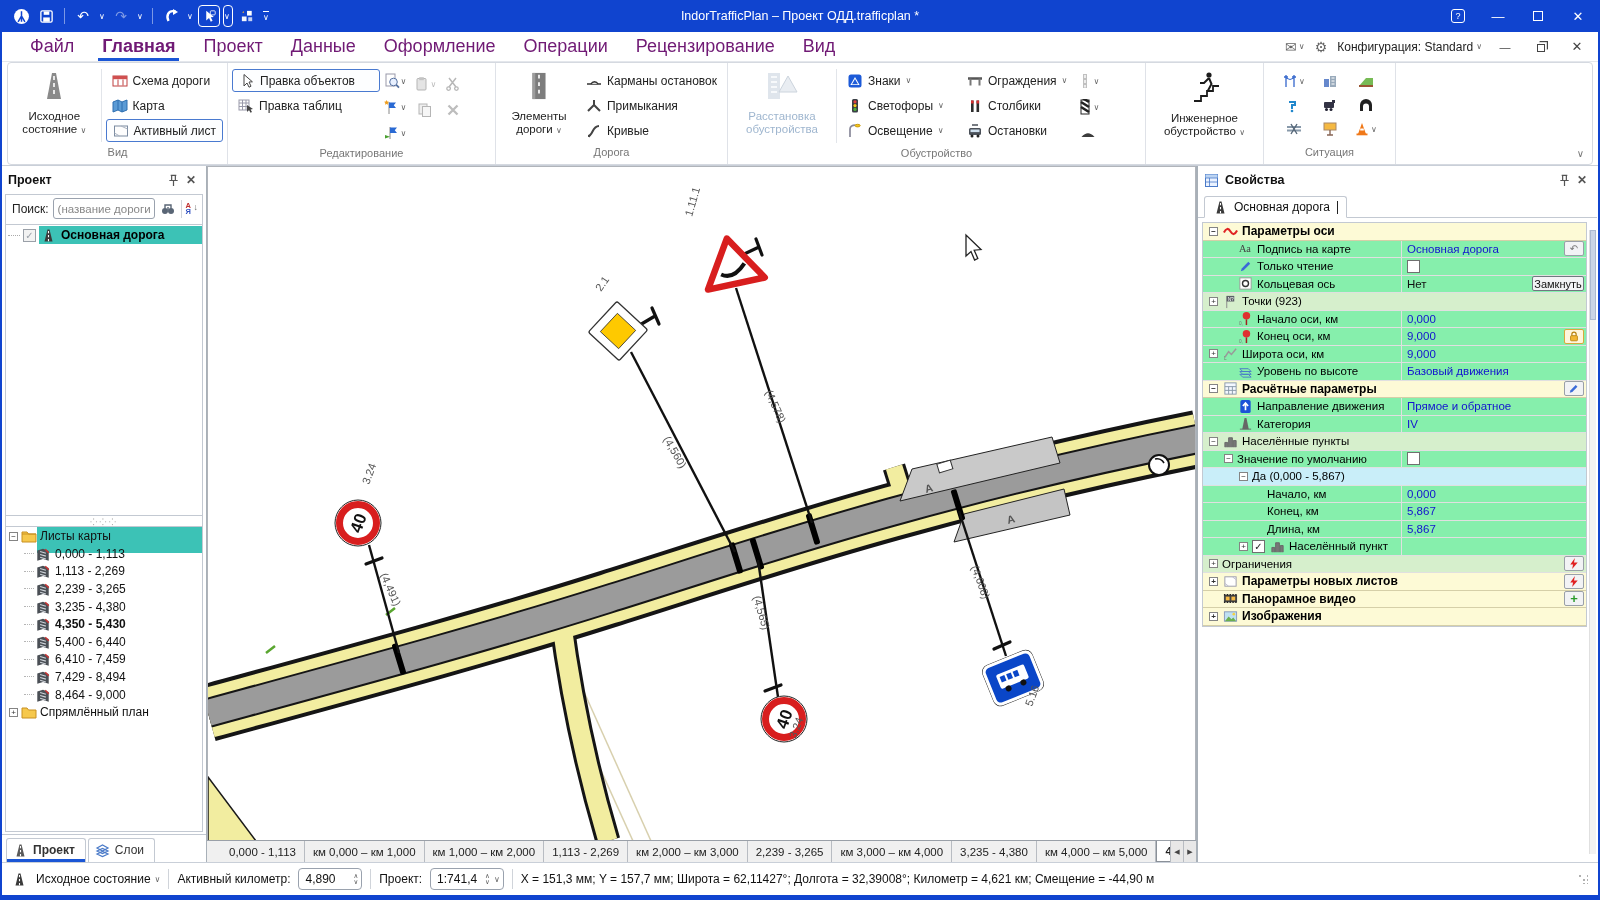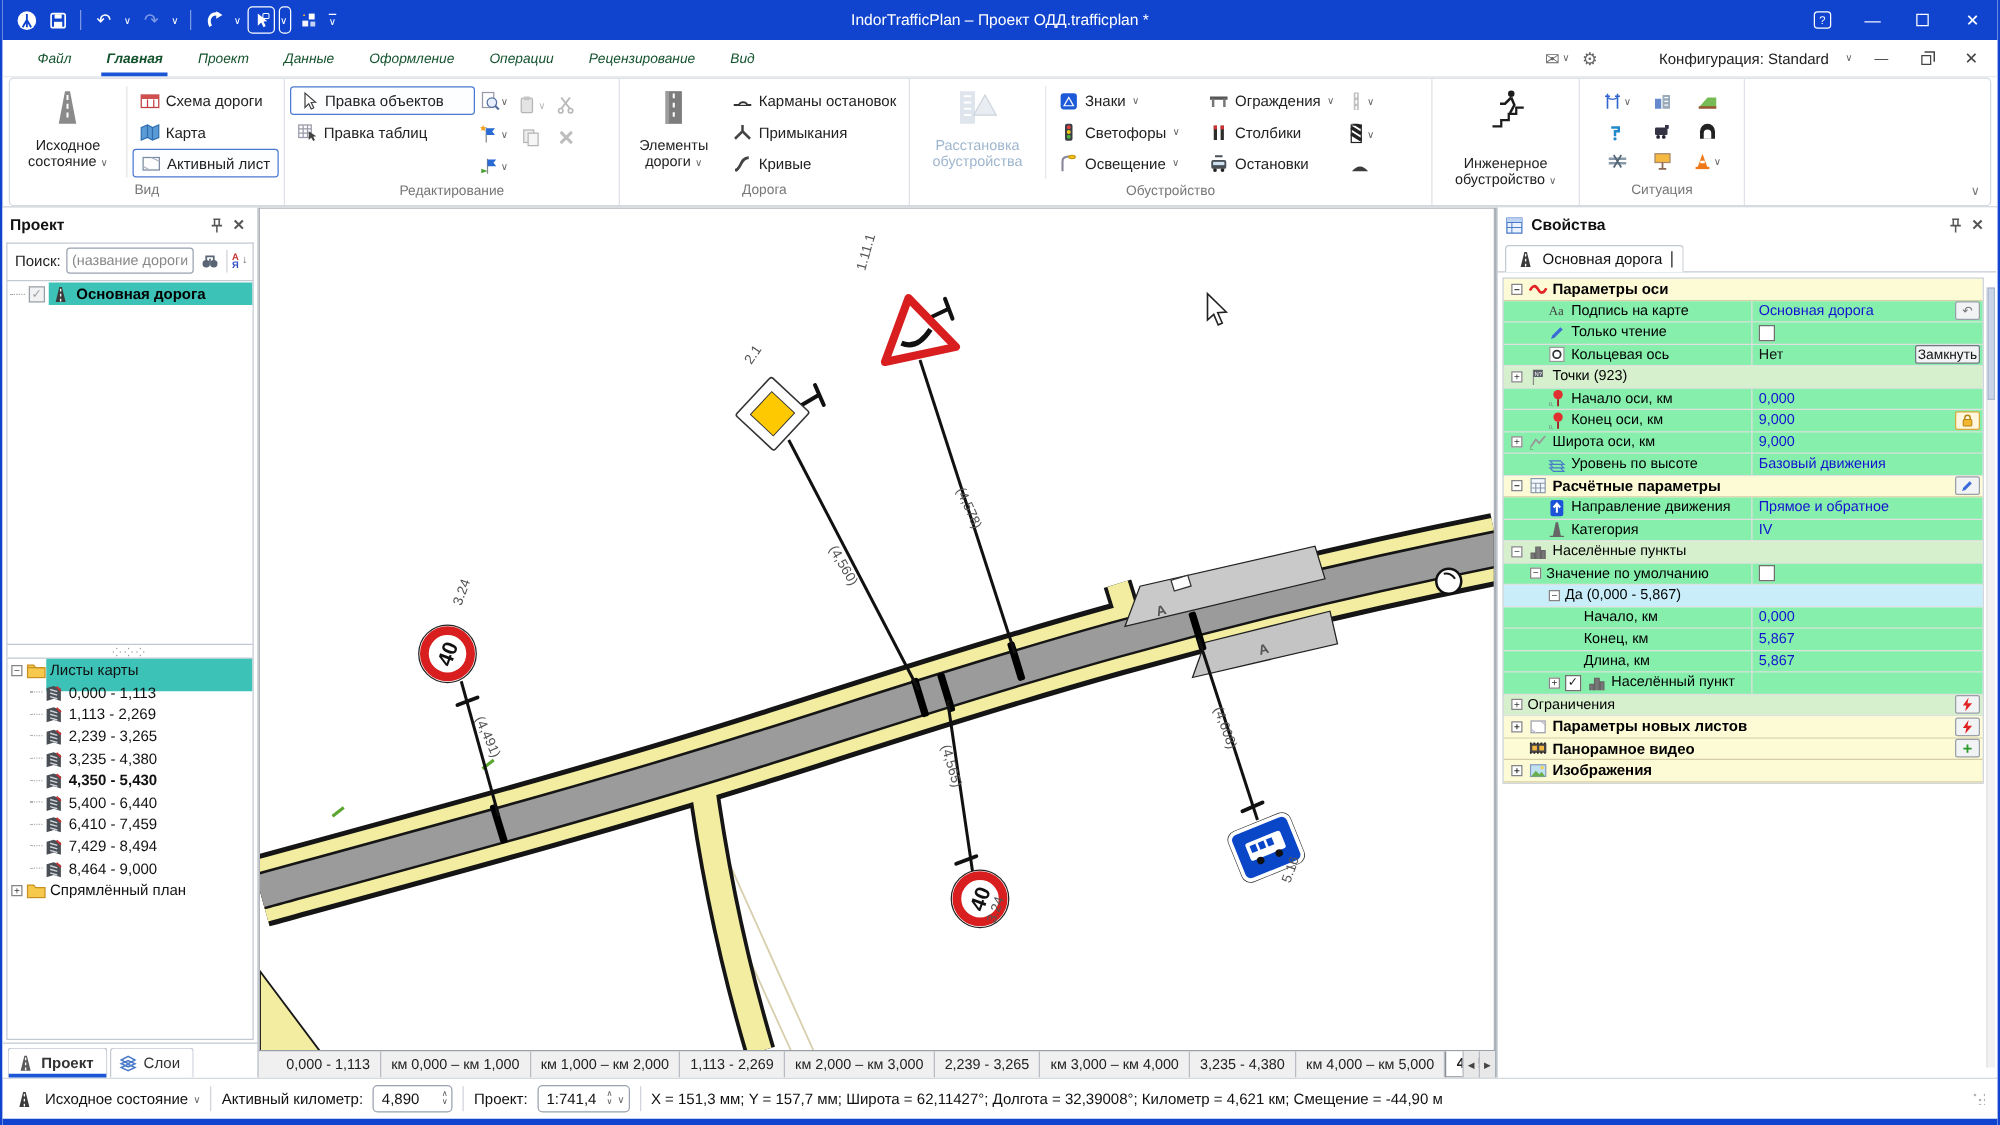--- a/index.html
+++ b/index.html
@@ -16,27 +16,27 @@
   .qbox{border:1px solid #fff;border-radius:4px;}
   .qcust{font-size:8px;border-top:1.5px solid #fff;padding-top:1px;margin-left:2px;}
   .title{position:absolute;left:0;right:0;text-align:center;font-size:12.5px;pointer-events:none;}
   .winbtns{margin-left:auto;display:flex;align-items:center;height:100%;}
   .wb{width:40px;height:100%;display:flex;align-items:center;justify-content:center;font-size:13px;color:#fff;}
   .helpbox{border:1.4px solid #fff;border-radius:3px;font-size:9px;width:14px;height:14px;display:flex;align-items:center;justify-content:center;}
   .maxbox{width:10px;height:10px;border:1.4px solid #fff;display:inline-block;}
   
   .menubar{height:30px;background:#fff;display:flex;align-items:stretch;border-bottom:1px solid #e4e7ec;}
   .mtabs{display:flex;align-items:stretch;padding-left:14px;}
-  .mtab{padding:0 14px;display:flex;align-items:center;font-size:11px;color:#14532d;position:relative;font-style:italic;}
+  .mtab{padding:0 14px;display:flex;align-items:center;font-size:18px;color:#701a75;position:relative;}
   .mtab.active{font-weight:bold;}
   .mtab.active:after{content:"";position:absolute;left:10px;right:10px;bottom:0;height:3px;background:#1a56d6;}
   .mright{margin-left:auto;display:flex;align-items:center;gap:10px;padding-right:8px;color:#555;}
   .mi{font-size:14px;color:#666;display:flex;align-items:center;gap:2px;}
   .chev{font-size:8px;color:#666;font-style:normal;}
-  .mconfig{font-size:12px;color:#222;display:flex;align-items:center;gap:13px;margin-left:39px;}
+  .mconfig{font-size:12px;color:#222;display:flex;align-items:center;gap:3px;}
   .wsm{width:26px;height:20px;display:flex;align-items:center;justify-content:center;font-size:11px;color:#444;}
   .restorebox{width:8px;height:8px;border:1.2px solid #444;box-shadow:2px -2px 0 -0.2px #fff,2.8px -2.8px 0 0.2px #444;display:inline-block;margin-top:2px;}
   
   .ribbon{height:104px;background:#fff;border-bottom:1px solid #c9cfd8;position:relative;}
   .rband{display:flex;height:100%;margin:0 5px;border:1px solid #d5d9e0;border-radius:4px;overflow:hidden;}
   .rgroup{display:flex;flex-direction:column;border-right:1px solid #dfe2e8;}
   .rbody{flex:1;display:flex;align-items:flex-start;padding:4px 4px 0 4px;gap:2px;}
   .rlabel{height:20px;text-align:center;font-size:11px;color:#777;line-height:16px;}
   .bigbtn{width:96px;height:74px;display:flex;flex-direction:column;align-items:center;padding-top:3px;text-align:center;}
   .bigbtn .biglbl{font-size:11.5px;color:#222;line-height:13px;margin-top:4px;}
@@ -505,21 +505,21 @@
                   </svg>
                 </span>
               </div>
           </div>
         </div>
         <div class="rlabel">Обустройство</div>
       </div>
 
       <div class="rgroup" style="width:118px;">
         <div class="rbody" style="justify-content:center;width:100%;">
-          <div class="bigbtn" style="width:110px;gap:12px;">
+          <div class="bigbtn" style="width:110px;">
             <span><svg width="36" height="34" viewBox="0 0 36 34">
                   <circle cx="22" cy="5" r="2.6" fill="#1c1c1c"></circle>
                   <path d="M22 8 l-5 5 h-4 M22 8 l2.5 6 -3.5 6.5" stroke="#1c1c1c" stroke-width="2" fill="none"></path>
                   <path d="M7 31 h7 v-5 h6 v-5 h6 v-5 h6" stroke="#1c1c1c" stroke-width="1.8" fill="none"></path>
                 </svg></span>
             <span class="biglbl"><span>Инженерное обустройство</span> <i class="chev">∨</i></span>
           </div>
         </div>
         <div class="rlabel"></div>
       </div>

